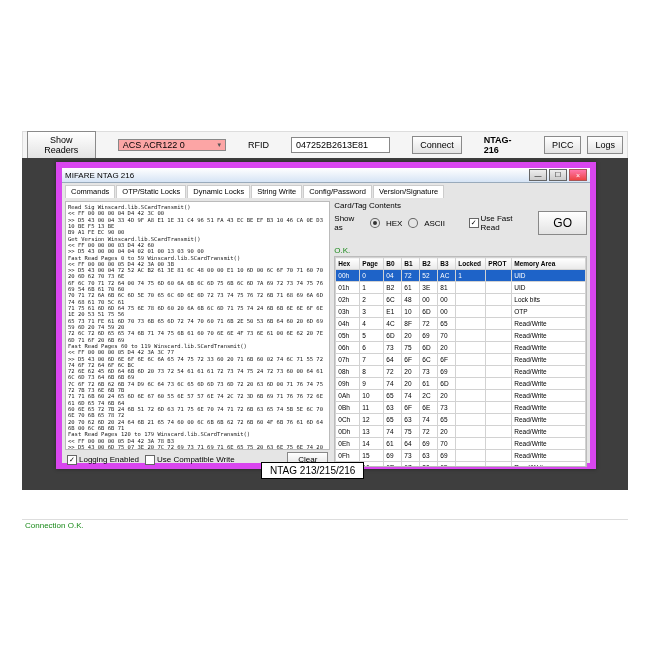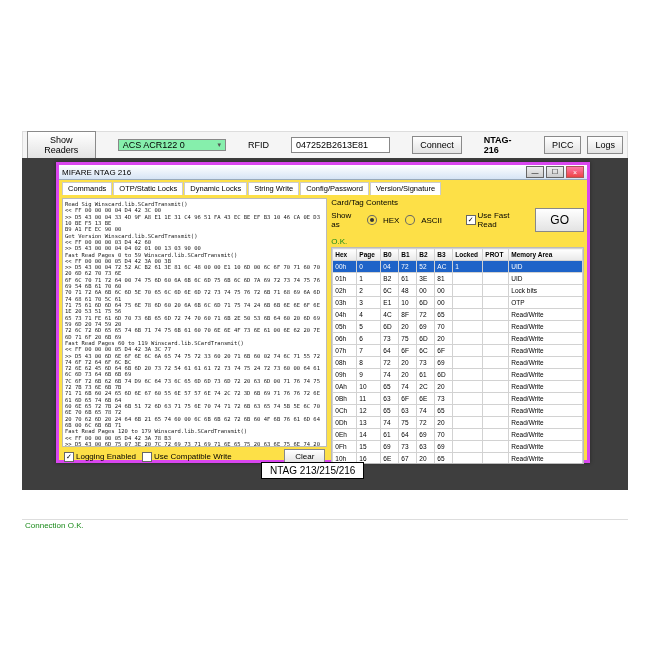--- a/index.html
+++ b/index.html
@@ -4,43 +4,43 @@
 <style>
 html,body{margin:0;padding:0;font-family:"Segoe UI",Tahoma,sans-serif;font-size:9px;background:#fff}
 .stage{position:relative;width:650px;height:650px;background:#fff;overflow:hidden}
 .outer-title{position:absolute;top:115px;left:22px;right:22px;height:14px;display:flex;align-items:center;color:#000}
 .outer-title .icon{width:10px;height:10px;border:1px solid #999;border-radius:2px;margin-right:4px}
 .outer-title .spacer{flex:1}
 .winbtns{display:flex;gap:2px;align-items:center}
 .winbtn{width:20px;height:11px;border:1px solid #bbb;background:#fff;display:flex;align-items:center;justify-content:center;font-size:8px;line-height:1}
 .toolbar{position:absolute;top:131px;left:22px;right:22px;height:26px;background:#f5f5f5;border:1px solid #ddd;display:flex;align-items:center;padding:0 4px;gap:22px}
 .tb-btn{background:linear-gradient(#fff,#e3e3e3);border:1px solid #8a8a8a;padding:3px 7px;font-size:9px;color:#000}
-.tb-select{border:1px solid #888;background:#86efac;padding:0 4px;font-size:9px;width:110px;display:flex;justify-content:space-between;align-items:center}
+.tb-select{border:1px solid #888;background:#fca5a5;padding:0 4px;font-size:9px;width:110px;display:flex;justify-content:space-between;align-items:center}
 .tb-select .chev{font-size:7px;color:#555}
 .tb-label{font-size:9px;color:#000}
 .tb-input{border:1px solid #888;background:#fff;padding:2px 4px;font-size:9px;width:100px}
 .tb-right{margin-left:auto;display:flex;gap:6px}
 .dark-area{position:absolute;top:158px;left:22px;right:22px;height:332px;background:#3e3e3e}
-.inner-win{position:absolute;top:4px;left:34px;width:528px;height:295px;background:#fde047;border:3px solid #d946ef;box-shadow:0 0 4px rgba(0,0,0,.4)}
+.inner-win{position:absolute;top:4px;left:34px;width:528px;height:295px;background:#e5e5e5;border:6px solid #d946ef;box-shadow:0 0 4px rgba(0,0,0,.4)}
 .inner-title{height:14px;background:linear-gradient(#fff,#d6e4f5);border-bottom:1px solid #9ab;display:flex;align-items:center;padding:0 3px;font-size:8px;color:#000}
 .inner-title .spacer{flex:1}
 .inner-title .tbtn{width:16px;height:10px;border:1px solid #666;background:linear-gradient(#eee,#ccc);margin-left:2px;font-size:7px;display:flex;align-items:center;justify-content:center}
 .inner-title .close{background:linear-gradient(#f7a,#e44);color:#fff;border-color:#a55}
 .tab-row{height:13px;display:flex;gap:1px;padding:2px 3px 0 3px;font-size:7.5px}
 .tab{background:#fff;border:1px solid #ccc;border-bottom:none;padding:1px 5px;color:#000}
 .inner-body{display:flex;height:calc(100% - 29px);padding:3px;gap:4px}
 .col-left{flex:1.05;display:flex;flex-direction:column}
 .log-box{flex:1;background:#fff;border:1px solid #bbb;overflow:hidden;font-family:Consolas,monospace;font-size:5.5px;line-height:1.15;color:#222;padding:2px;white-space:pre-wrap;word-break:break-all}
 .log-footer{display:flex;align-items:center;gap:6px;padding:2px 2px 0 2px}
 .chk{display:flex;align-items:center;gap:2px;font-size:8px}
 .chk .box{width:8px;height:8px;border:1px solid #666;background:#fff;font-size:7px;line-height:1;text-align:center}
 .btn-clear{margin-left:auto;background:linear-gradient(#fff,#e3e3e3);border:1px solid #888;padding:2px 10px;font-size:8px}
 .col-right{flex:1;display:flex;flex-direction:column}
 .ct-title{font-size:8px;color:#000;margin-bottom:1px}
-.ct-controls{display:flex;align-items:center;gap:6px;font-size:8px;margin-bottom:4px}
+.ct-controls{display:flex;align-items:center;gap:6px;font-size:8px;margin-bottom:10px}
 .radio{width:8px;height:8px;border:1px solid #666;border-radius:50%;display:inline-flex;align-items:center;justify-content:center}
 .radio .dot{width:4px;height:4px;border-radius:50%;background:#333}
 .btn-go{background:linear-gradient(#fff,#e3e3e3);border:1px solid #888;padding:4px 14px;font-size:12px;margin-left:auto}
 .ok{color:#1a8a1a;font-size:8px;margin:1px 0}
 .grid-wrap{flex:1;border:1px solid #bbb;background:#fff;overflow-y:auto;overflow-x:hidden;position:relative;scrollbar-width:thin}
 .grid{width:100%;border-collapse:collapse;font-size:6.5px;table-layout:fixed}
 .grid th,.grid td{border:1px solid #d2d2d2;padding:0 2px;height:11px;text-align:left;overflow:hidden;white-space:nowrap}
 .grid th{background:linear-gradient(#fff,#e9e9e9);color:#000;position:sticky;top:0}
 .grid tr.sel td{background:#1e63c8;color:#fff}
 .caption-plate{position:absolute;top:304px;left:239px;background:#fff;border:1px solid #000;padding:2px 8px;font-size:10px}

